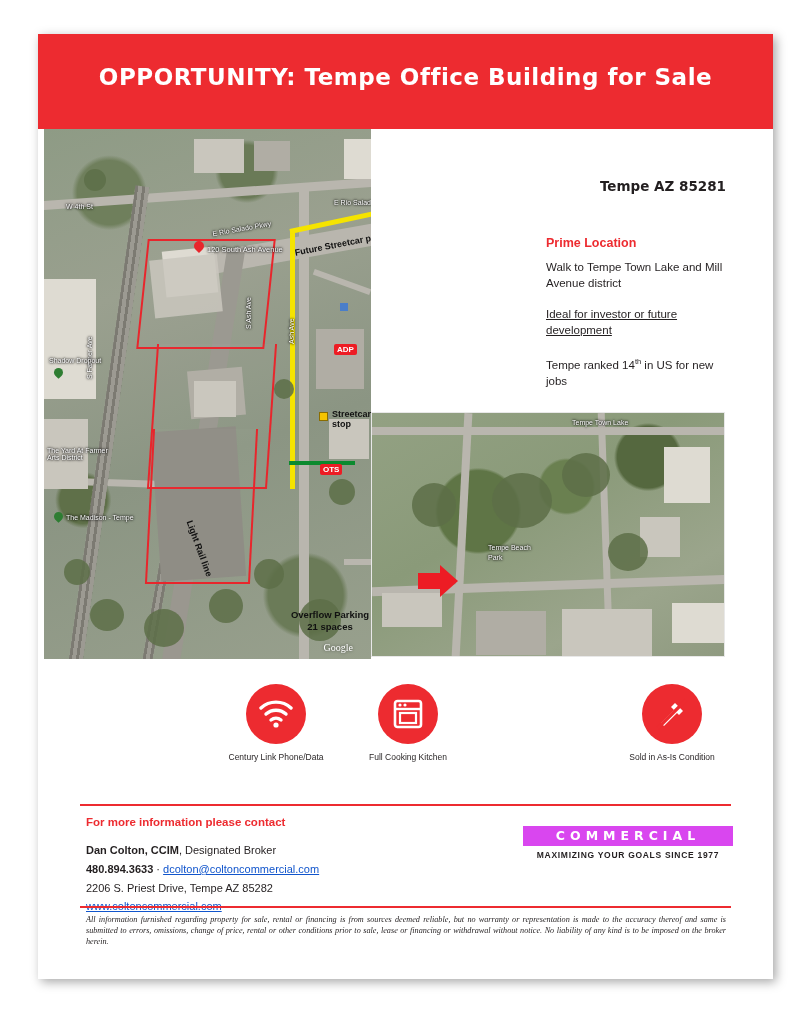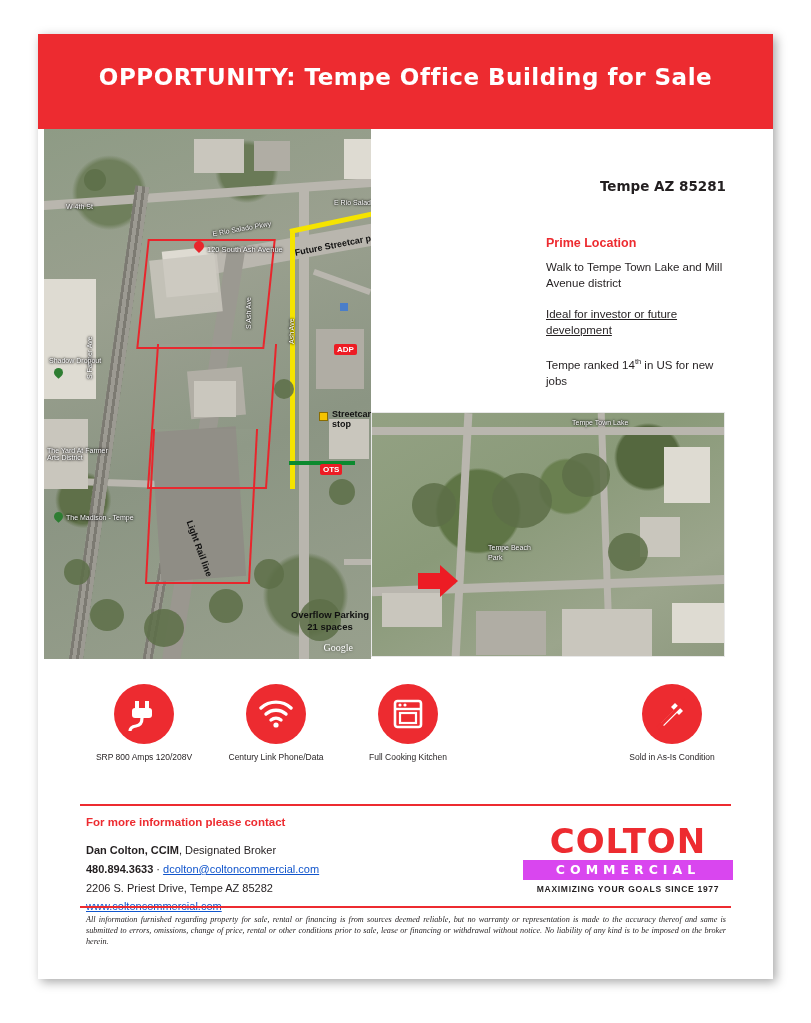--- a/index.html
+++ b/index.html
@@ -393,31 +393,20 @@
     <div class="addr-sub">Tempe AZ 85281</div>
     <div class="prime">Prime Location</div>
     <div class="bullet" style="top:225px;">Walk to Tempe Town Lake and Mill Avenue district</div>
     <div class="bullet" style="top:272px;text-decoration:underline;">Ideal for investor or future development</div>
     <div class="bullet" style="top:320px;">
       <span>Tempe ranked 14</span><sup>th</sup><span> in US for new jobs</span>
     </div>
 
     <div class="amenities">
 
-      <div class="amenity" style="left:0px;top:0px;">
-        <div class="circle">
-          <svg width="34" height="34" viewBox="0 0 34 34">
-            <rect x="8" y="4" width="4" height="7" fill="#fff"></rect>
-            <rect x="18" y="4" width="4" height="7" fill="#fff"></rect>
-            <rect x="5" y="11" width="20" height="10" rx="3" fill="#fff"></rect>
-            <path d="M15 21 q0 7 -6 8 t-6 5" stroke="#fff" stroke-width="3.2" fill="none" stroke-linecap="round"></path>
-          </svg>
-        </div>
-        <div class="amenity-label">SRP 800 Amps 120/208V</div>
-      </div>
 
       <div class="amenity" style="left:264px;top:0px;">
         <div class="circle">
           <svg width="32" height="32" viewBox="0 0 32 32">
             <rect x="3" y="3" width="26" height="26" rx="2.5" fill="none" stroke="#fff" stroke-width="2.6"></rect>
             <line x1="3" y1="11" x2="29" y2="11" stroke="#fff" stroke-width="2.4"></line>
             <circle cx="8" cy="7" r="1.6" fill="#fff"></circle>
             <circle cx="13" cy="7" r="1.6" fill="#fff"></circle>
             <rect x="8" y="15" width="16" height="10" fill="none" stroke="#fff" stroke-width="2.2"></rect>
           </svg>
@@ -461,21 +450,20 @@
       <b>480.894.3633</b>
       <span>·</span>
       <a href="#">dcolton@coltoncommercial.com</a>
     </div>
     <div class="contact-line" style="top:848px;">2206 S. Priest Drive, Tempe AZ 85282</div>
     <div class="contact-line" style="top:866px;">
       <a href="#" style="color:#1155cc;">www.coltoncommercial.com</a>
     </div>
 
     <div class="logo">
-      <div class="logo-colton">COLTON</div>
       <div class="logo-commercial">COMMERCIAL</div>
       <div class="logo-tag">MAXIMIZING YOUR GOALS SINCE 1977</div>
     </div>
 
     <div class="rule-bottom"></div>
     <div class="disclaimer">All information furnished regarding property for sale, rental or financing is from sources deemed reliable, but no warranty or representation is made to the accuracy thereof and same is submitted to errors, omissions, change of price, rental or other conditions prior to sale, lease or financing or withdrawal without notice. No liability of any kind is to be imposed on the broker herein.</div>
 
   </div>
 </div>
 

